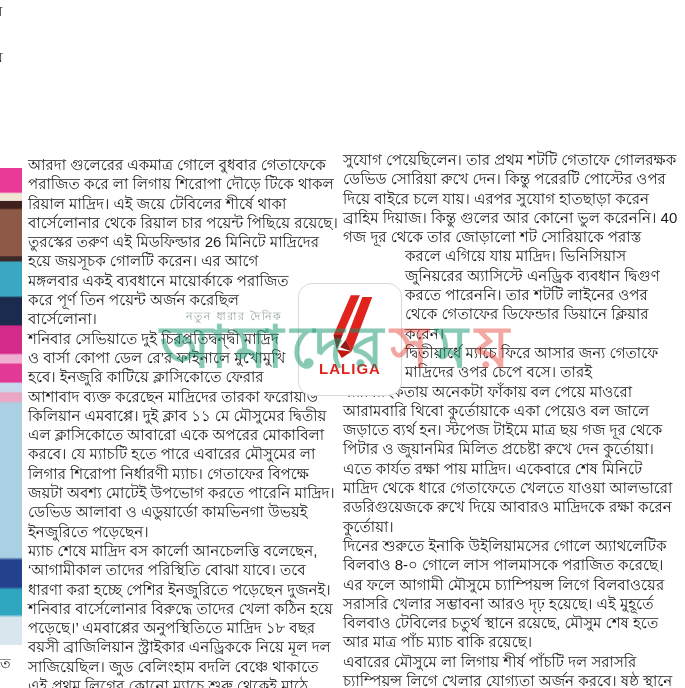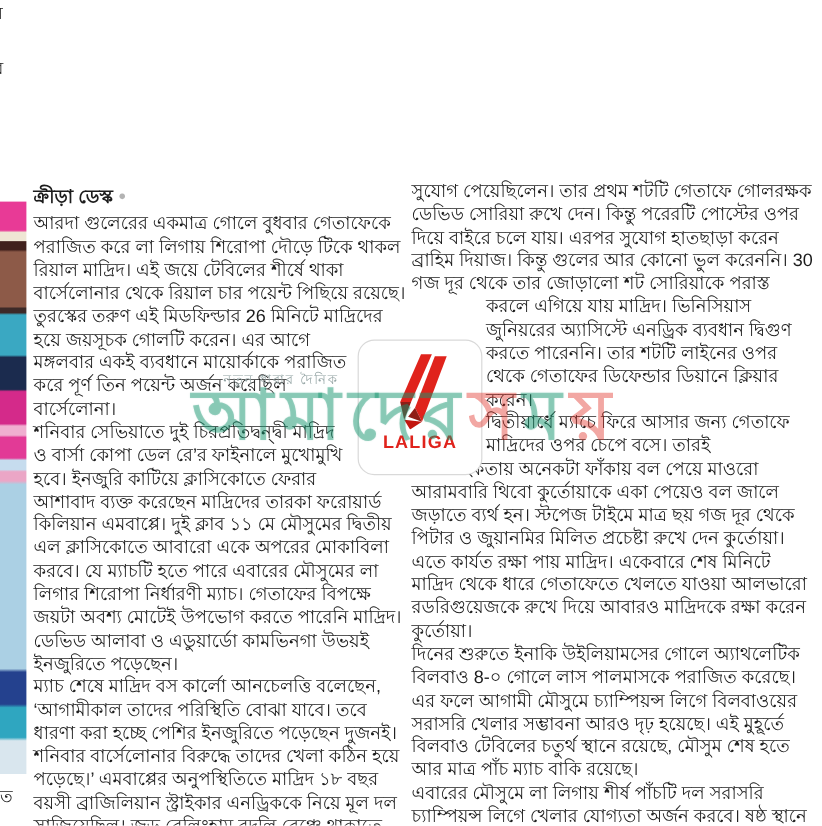--- a/index.html
+++ b/index.html
@@ -76,36 +76,32 @@
 <div class="photo-strip"></div>
 
 <div class="frag frag-a">ন</div>
 <div class="frag frag-b">র</div>
 <div class="frag frag-c">ত</div>
 
 <div class="headline">
 </div>
 
 <div class="col col1">
-  <div class="byline">
-    <span>ক্রীড়া ডেস্ক</span>
-    <span class="dot">●</span>
-  </div>
   <p class="para">
     <span>আরদা গুলেরের একমাত্র গোলে বুধবার গেতাফেকে পরাজিত করে লা লিগায় শিরোপা দৌড়ে টিকে থাকল রিয়াল মাদ্রিদ। এই জয়ে টেবিলের শীর্ষে থাকা বার্সেলোনার থেকে রিয়াল চার পয়েন্ট পিছিয়ে রয়েছে। তুরস্কের তরুণ এই মিডফিল্ডার 26 মিনিটে মাদ্রিদের হয়ে জয়সূচক গোলটি করেন। এর আগে</span>
     <span class="fl-r"></span>
     <span>মঙ্গলবার একই ব্যবধানে মায়োর্কাকে পরাজিত করে পূর্ণ তিন পয়েন্ট অর্জন করেছিল বার্সেলোনা।</span>
   </p>
   <p class="para">শনিবার সেভিয়াতে দুই চিরপ্রতিদ্বন্দ্বী মাদ্রিদ ও বার্সা কোপা ডেল রে’র ফাইনালে মুখোমুখি হবে। ইনজুরি কাটিয়ে ক্লাসিকোতে ফেরার আশাবাদ ব্যক্ত করেছেন মাদ্রিদের তারকা ফরোয়ার্ড কিলিয়ান এমবাপ্পে। দুই ক্লাব ১১ মে মৌসুমের দ্বিতীয় এল ক্লাসিকোতে আবারো একে অপরের মোকাবিলা করবে। যে ম্যাচটি হতে পারে এবারের মৌসুমের লা লিগার শিরোপা নির্ধারণী ম্যাচ। গেতাফের বিপক্ষে জয়টা অবশ্য মোটেই উপভোগ করতে পারেনি মাদ্রিদ। ডেভিড আলাবা ও এডুয়ার্ডো কামভিনগা উভয়ই ইনজুরিতে পড়েছেন।</p>
   <p class="para">ম্যাচ শেষে মাদ্রিদ বস কার্লো আনচেলত্তি বলেছেন, ‘আগামীকাল তাদের পরিস্থিতি বোঝা যাবে। তবে ধারণা করা হচ্ছে পেশির ইনজুরিতে পড়েছেন দুজনই। শনিবার বার্সেলোনার বিরুদ্ধে তাদের খেলা কঠিন হয়ে পড়েছে।’ এমবাপ্পের অনুপস্থিতিতে মাদ্রিদ ১৮ বছর বয়সী ব্রাজিলিয়ান স্ট্রাইকার এনড্রিককে নিয়ে মূল দল সাজিয়েছিল। জুড বেলিংহাম বদলি বেঞ্চে থাকাতে এই প্রথম লিগের কোনো ম্যাচে শুরু থেকেই মাঠে ছিলেন এনড্রিক। লেফট-ব্যাক ফ্র্যান গার্সিয়া দুবার গোলের</p>
 </div>
 
 <div class="col col2">
   <p class="para">
-    <span>সুযোগ পেয়েছিলেন। তার প্রথম শটটি গেতাফে গোলরক্ষক ডেভিড সোরিয়া রুখে দেন। কিন্তু পরেরটি পোস্টের ওপর দিয়ে বাইরে চলে যায়। এরপর সুযোগ হাতছাড়া করেন ব্রাহিম দিয়াজ। কিন্তু গুলের আর কোনো ভুল করেননি। 30 গজ দূর থেকে তার জোড়ালো শট সোরিয়াকে পরাস্ত করলে এগিয়ে যায়</span>
+    <span>সুযোগ পেয়েছিলেন। তার প্রথম শটটি গেতাফে গোলরক্ষক ডেভিড সোরিয়া রুখে দেন। কিন্তু পরেরটি পোস্টের ওপর দিয়ে বাইরে চলে যায়। এরপর সুযোগ হাতছাড়া করেন ব্রাহিম দিয়াজ। কিন্তু গুলের আর কোনো ভুল করেননি। 40 গজ দূর থেকে তার জোড়ালো শট সোরিয়াকে পরাস্ত করলে এগিয়ে যায়</span>
     <span class="fl-l"></span>
     <span>মাদ্রিদ। ভিনিসিয়াস জুনিয়রের অ্যাসিস্টে এনড্রিক ব্যবধান দ্বিগুণ করতে পারেননি। তার শটটি লাইনের ওপর থেকে গেতাফের ডিফেন্ডার ডিয়ানে ক্লিয়ার করেন।</span>
   </p>
   <p class="para">দ্বিতীয়ার্ধে ম্যাচে ফিরে আসার জন্য গেতাফে মাদ্রিদের ওপর চেপে বসে। তারই ধারাবাহিকতায় অনেকটা ফাঁকায় বল পেয়ে মাওরো আরামবারি থিবো কুর্তোয়াকে একা পেয়েও বল জালে জড়াতে ব্যর্থ হন। স্টপেজ টাইমে মাত্র ছয় গজ দূর থেকে পিটার ও জুয়ানমির মিলিত প্রচেষ্টা রুখে দেন কুর্তোয়া। এতে কার্যত রক্ষা পায় মাদ্রিদ। একেবারে শেষ মিনিটে মাদ্রিদ থেকে ধারে গেতাফেতে খেলতে যাওয়া আলভারো রডরিগুয়েজকে রুখে দিয়ে আবারও মাদ্রিদকে রক্ষা করেন কুর্তোয়া।</p>
   <p class="para">দিনের শুরুতে ইনাকি উইলিয়ামসের গোলে অ্যাথলেটিক বিলবাও 8-০ গোলে লাস পালমাসকে পরাজিত করেছে। এর ফলে আগামী মৌসুমে চ্যাম্পিয়ন্স লিগে বিলবাওয়ের সরাসরি খেলার সম্ভাবনা আরও দৃঢ় হয়েছে। এই মুহূর্তে বিলবাও টেবিলের চতুর্থ স্থানে রয়েছে, মৌসুম শেষ হতে আর মাত্র পাঁচ ম্যাচ বাকি রয়েছে।</p>
   <p class="para">এবারের মৌসুমে লা লিগায় শীর্ষ পাঁচটি দল সরাসরি চ্যাম্পিয়ন্স লিগে খেলার যোগ্যতা অর্জন করবে। ষষ্ঠ স্থানে থাকা দলটি খেলবে প্লেঅফে।</p>
 </div>
 
 <div class="laliga-box">
   <svg width="58" height="66" viewBox="0 0 60 80">

